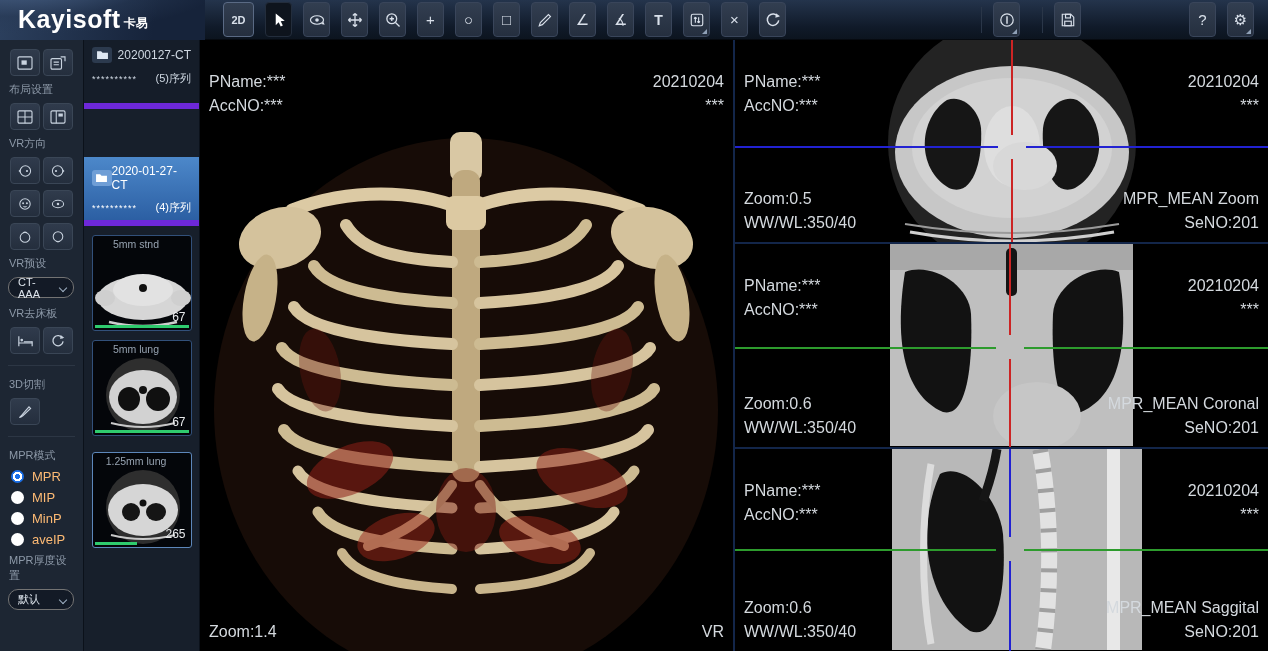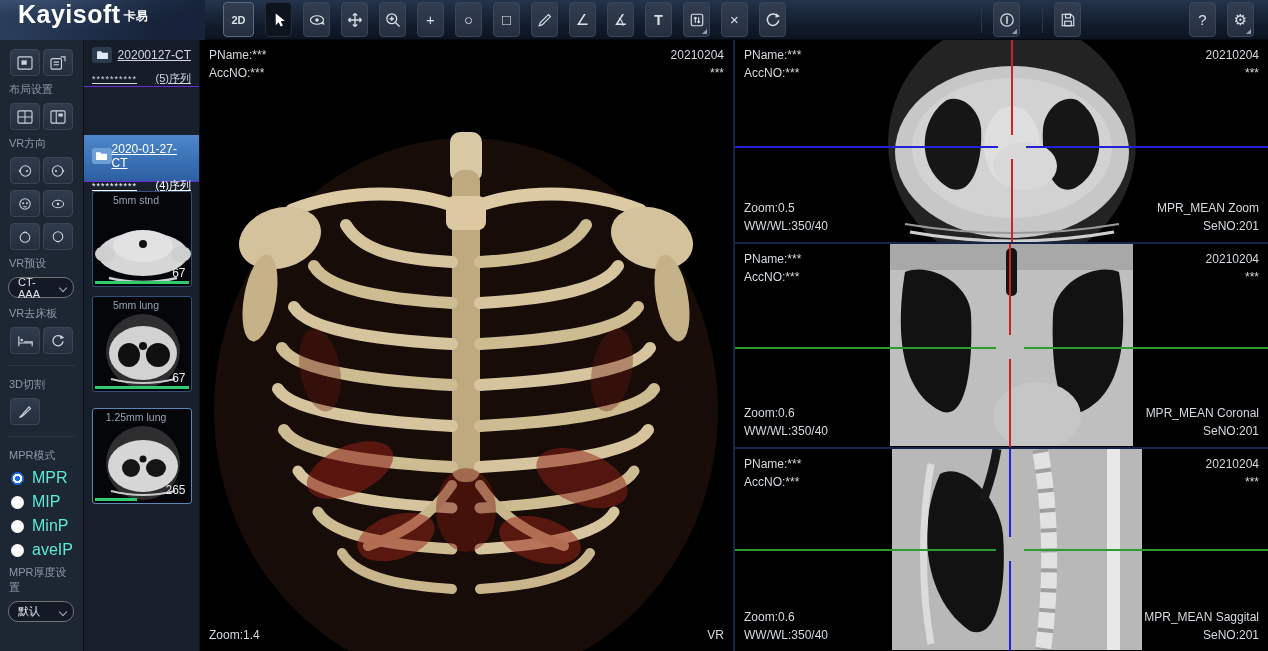--- a/index.html
+++ b/index.html
@@ -4,21 +4,21 @@
 <style>
   * { margin:0; padding:0; box-sizing:border-box; }
   html,body { width:1268px; height:651px; overflow:hidden; background:#000;
     font-family:"Liberation Sans","DejaVu Sans",sans-serif; }
   .app { width:1268px; height:651px; display:flex; flex-direction:column; }
 
   
   .topbar { height:40px; flex:0 0 40px; display:flex; align-items:center;
     background:linear-gradient(180deg,#24344c 0%,#101a29 70%,#0c141f 100%);
     border-bottom:1px solid #060a10; position:relative; }
-  .logo { width:205px; height:40px; display:flex; padding-left:18px;
+  .logo { width:205px; height:40px; display:flex; align-items:center; padding-left:18px;
     background:
       radial-gradient(140% 180% at 10% -40%, #4a6388 0%, rgba(40,58,86,.55) 45%, rgba(16,26,41,0) 70%),
       linear-gradient(100deg,#2c405e 0%,#16233a 75%);
     color:#fff; }
   .logo-main { font-size:25px; font-weight:bold; letter-spacing:.5px; font-style:normal; }
   .logo-cn { font-size:12px; font-weight:bold; margin-left:3px; margin-top:8px; }
   .tools { display:flex; align-items:center; gap:11px; margin-left:18px; }
   .tbtn { width:27px; height:35px; border-radius:4px; border:1px solid #39455a;
     background:linear-gradient(180deg,#323e50,#252f3f); color:#d9e0ea; font-size:15px;
     display:flex; align-items:center; justify-content:center; cursor:pointer; position:relative;
@@ -49,27 +49,27 @@
   .sdivider { height:1px; background:#2c3644; margin:8px 8px; }
   .select { margin:3px 8px 5px; width:66px; height:21px; background:#131a26; border:1px solid #737373;
     border-radius:10px; color:#dde4ec; font-size:11px; display:flex; align-items:center;
     padding:0 18px 0 9px; position:relative; cursor:pointer; }
   .select::after { content:""; position:absolute; right:7px; top:7px; width:5px; height:5px;
     border-right:1px solid #9fb0c4; border-bottom:1px solid #9fb0c4; transform:rotate(45deg); }
   .radio-row { display:flex; align-items:center; gap:8px; padding:3px 0 3px 11px; cursor:pointer; }
   .radio-dot { width:13px; height:13px; border-radius:50%; background:#fff; flex:0 0 13px; }
   .radio-row.checked .radio-dot {
     background:radial-gradient(circle,#1a6fe8 0 2.5px,#ffffff 2.5px 4.5px,#1a6fe8 4.5px); }
-  .radio-label { color:#5eead4; font-size:16px; }
+  .radio-label { color:#fdba74; font-size:13px; }
 
   
   .series { width:116px; flex:0 0 116px; background:#171f2b; border-right:1px solid #0b111a;
     overflow:hidden; }
-  .study { height:47px; padding:7px 8px 5px; background:#151d29; border-bottom:1px solid #6d28d9;
-    color:#cfd8e2; cursor:pointer;text-decoration:underline; }
+  .study { height:69px; padding:7px 8px 5px; background:#151d29; border-bottom:6px solid #6d28d9;
+    color:#cfd8e2; cursor:pointer; }
   .study.selected { background:linear-gradient(180deg,#4c88ca 0%,#2c5fa3 100%); color:#fff;margin-top:48px; }
   .study-r1 { display:flex; align-items:center; justify-content:space-between; }
   .study-title { font-size:12px; }
   .study-r2 { display:flex; align-items:center; justify-content:space-between; margin-top:8px; }
   .study-stars { font-size:9px; letter-spacing:1px; }
   .study-count { font-size:11px; }
   .folder { width:20px; height:16px; border-radius:3px; background:#2c3a4e;
     display:flex; align-items:center; justify-content:center; }
   .study.selected .folder { background:#6f9ed6; }
   .thumbs { padding-top:9px; }
@@ -78,21 +78,21 @@
   .thumb.hl { border-color:#5d87ba;margin-top:16px; }
   .thumb-title { position:absolute; top:2px; left:0; right:11px; text-align:center; font-size:10.5px;
     color:#97a3b1; z-index:2; }
   .thumb-num { position:absolute; right:5px; bottom:6px; color:#e8eaec; font-size:12px; z-index:2; }
   .thumb-progress { position:absolute; left:2px; right:2px; bottom:2px; height:3px; z-index:2; }
   .thumb-progress .fill { height:3px; background:#2fcb6e; }
   .thumb svg { position:absolute; left:2px; top:16px; }
 
   
   .vr-view { width:533px; flex:0 0 533px; background:#000; position:relative; }
-  .ov { position:absolute; font-size:12px; color:#d4d9de; line-height:1.5; z-index:3; }
+  .ov { position:absolute; font-size:16px; color:#d4d9de; line-height:1.5; z-index:3;margin-top:24px; }
   .ov.tl { top:6px; left:9px; }
   .ov.tr { top:6px; right:9px; text-align:right; }
   .ov.bl { bottom:7px; left:9px; }
   .ov.br { bottom:7px; right:9px; text-align:right; }
 
   
   .mpr-panel { flex:1; display:flex; flex-direction:column; border-left:2px solid #13264a; }
   .pane { position:relative; flex:1; background:#000; overflow:hidden; border-bottom:2px solid #13264a; }
   .pane:last-child { border-bottom:none; }
   .pane svg.scan { position:absolute; left:0; top:0; }

